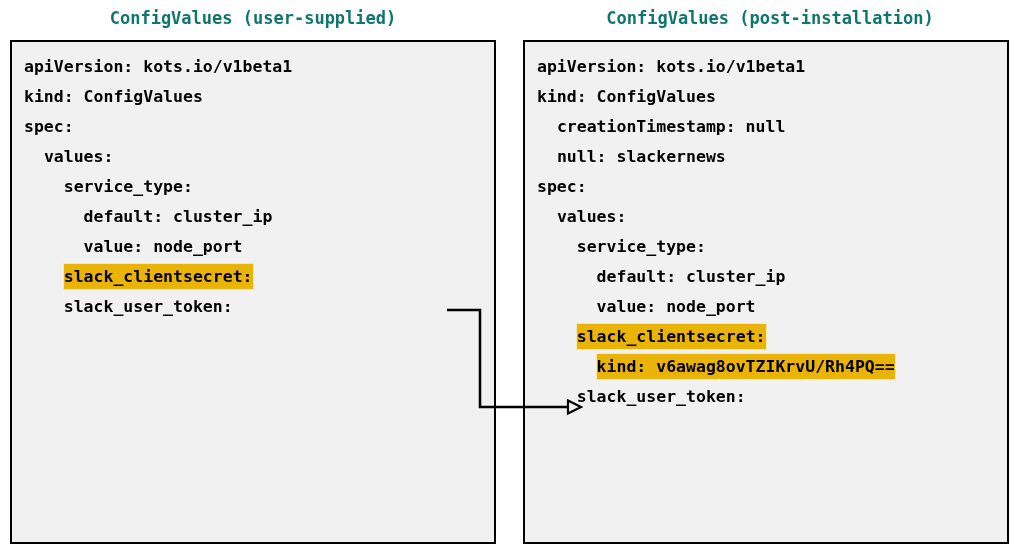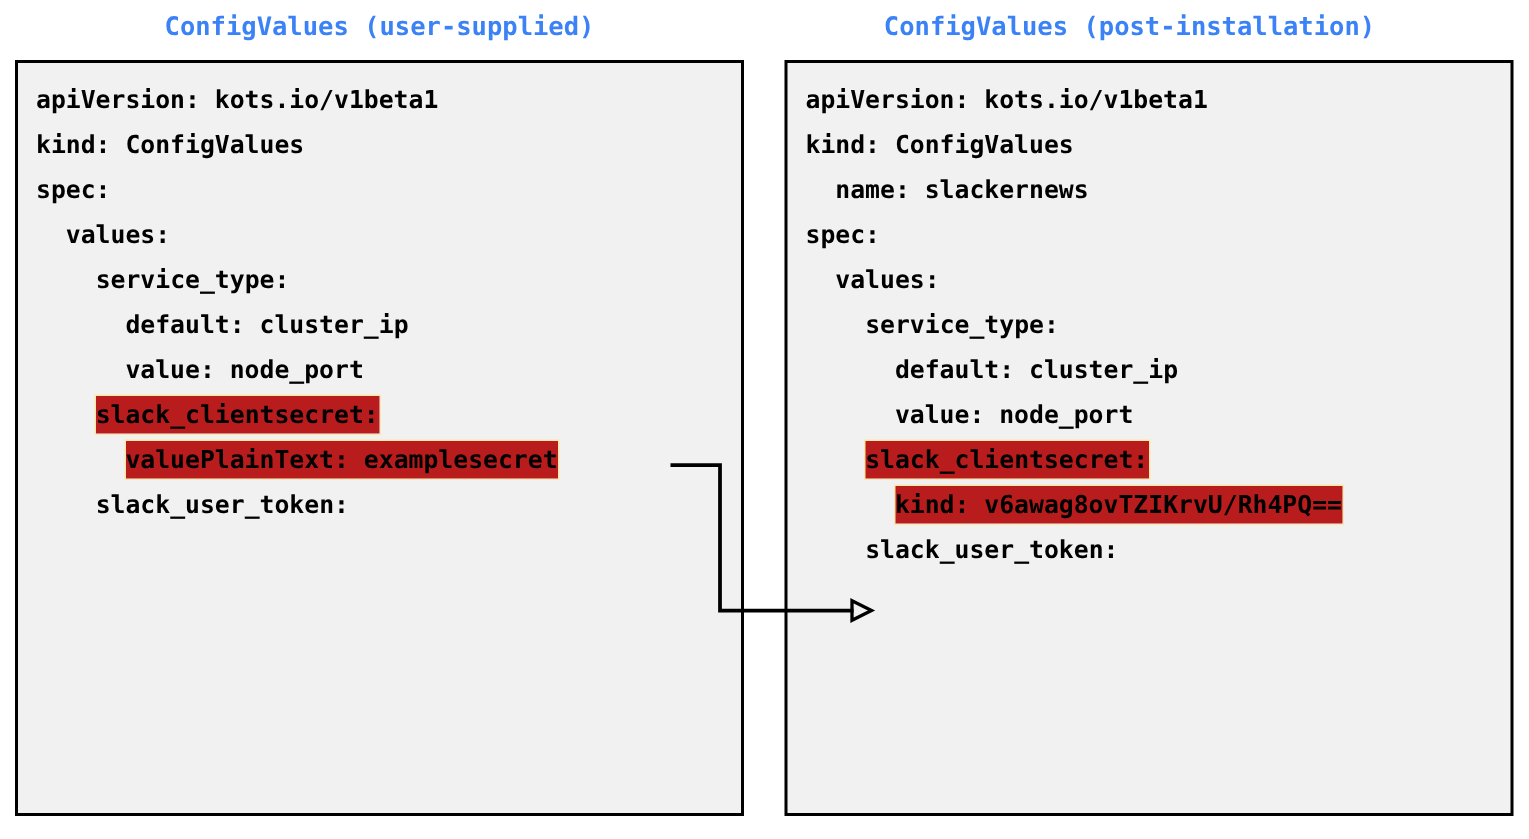--- a/index.html
+++ b/index.html
@@ -18,27 +18,27 @@
     position: absolute;
     inset: 0;
   }
 
   
   .panel-title {
     position: absolute;
     font-family: "DejaVu Sans Mono", "Liberation Mono", monospace;
     font-size: 17px;
     font-weight: bold;
-    color: #3b82f6;
+    color: #0f766e;
     letter-spacing: 0px;
     white-space: nowrap;
     text-align: center;
   }
   #title-left  { left: 10px;  top: 8px;  width: 486px; }
-  #title-right { left: 510px; top: 8px;  width: 486px; }
+  #title-right { left: 527px; top: 8px;  width: 486px; }
 
   
   .panel {
     position: absolute;
     background: #f1f1f1;
     border: 2px solid #000000;
     box-sizing: border-box;
     overflow: hidden;
   }
   #panel-left  { left: 10px;  top: 40px; width: 486px; height: 504px; }
@@ -59,21 +59,21 @@
     font-weight: bold;
     color: #000000;
     white-space: pre;
     padding-left: 12px;
   }
   .code-line .seg {
     display: inline;
     white-space: pre;
   }
   .code-line .hl {
-    background: #b91c1c;
+    background: #eab308;
     box-shadow: 0 0 0 1px #fde8ab;
     text-align: center;
   }
   .code-line.hl-row > .seg.hl {
     padding: 3px 0;
   }
 
   
   #connector {
     position: absolute;
@@ -96,30 +96,30 @@
   <div id="panel-left" class="panel">
     <div class="code-block">
         <div class="code-line"><span class="seg">apiVersion: kots.io/v1beta1</span></div>
         <div class="code-line"><span class="seg">kind: ConfigValues</span></div>
         <div class="code-line"><span class="seg">spec:</span></div>
         <div class="code-line"><span class="seg">  </span><span class="seg">values:</span></div>
         <div class="code-line"><span class="seg">    </span><span class="seg">service_type:</span></div>
         <div class="code-line"><span class="seg">      </span><span class="seg">default: cluster_ip</span></div>
         <div class="code-line"><span class="seg">      </span><span class="seg">value: node_port</span></div>
         <div class="code-line hl-row"><span class="seg">    </span><span class="seg hl">slack_clientsecret:</span></div>
-        <div class="code-line hl-row"><span class="seg">      </span><span class="seg hl">valuePlainText: examplesecret</span></div>
         <div class="code-line"><span class="seg">    </span><span class="seg">slack_user_token:</span></div>
       </div>
   </div>
 
   <div id="panel-right" class="panel">
     <div class="code-block">
         <div class="code-line"><span class="seg">apiVersion: kots.io/v1beta1</span></div>
         <div class="code-line"><span class="seg">kind: ConfigValues</span></div>
-        <div class="code-line"><span class="seg">  </span><span class="seg">name: slackernews</span></div>
+        <div class="code-line"><span class="seg">  </span><span class="seg">creationTimestamp: null</span></div>
+        <div class="code-line"><span class="seg">  </span><span class="seg">null: slackernews</span></div>
         <div class="code-line"><span class="seg">spec:</span></div>
         <div class="code-line"><span class="seg">  </span><span class="seg">values:</span></div>
         <div class="code-line"><span class="seg">    </span><span class="seg">service_type:</span></div>
         <div class="code-line"><span class="seg">      </span><span class="seg">default: cluster_ip</span></div>
         <div class="code-line"><span class="seg">      </span><span class="seg">value: node_port</span></div>
         <div class="code-line hl-row"><span class="seg">    </span><span class="seg hl">slack_clientsecret:</span></div>
         <div class="code-line hl-row"><span class="seg">      </span><span class="seg hl">kind: v6awag8ovTZIKrvU/Rh4PQ==</span></div>
         <div class="code-line"><span class="seg">    </span><span class="seg">slack_user_token:</span></div>
       </div>
   </div>

